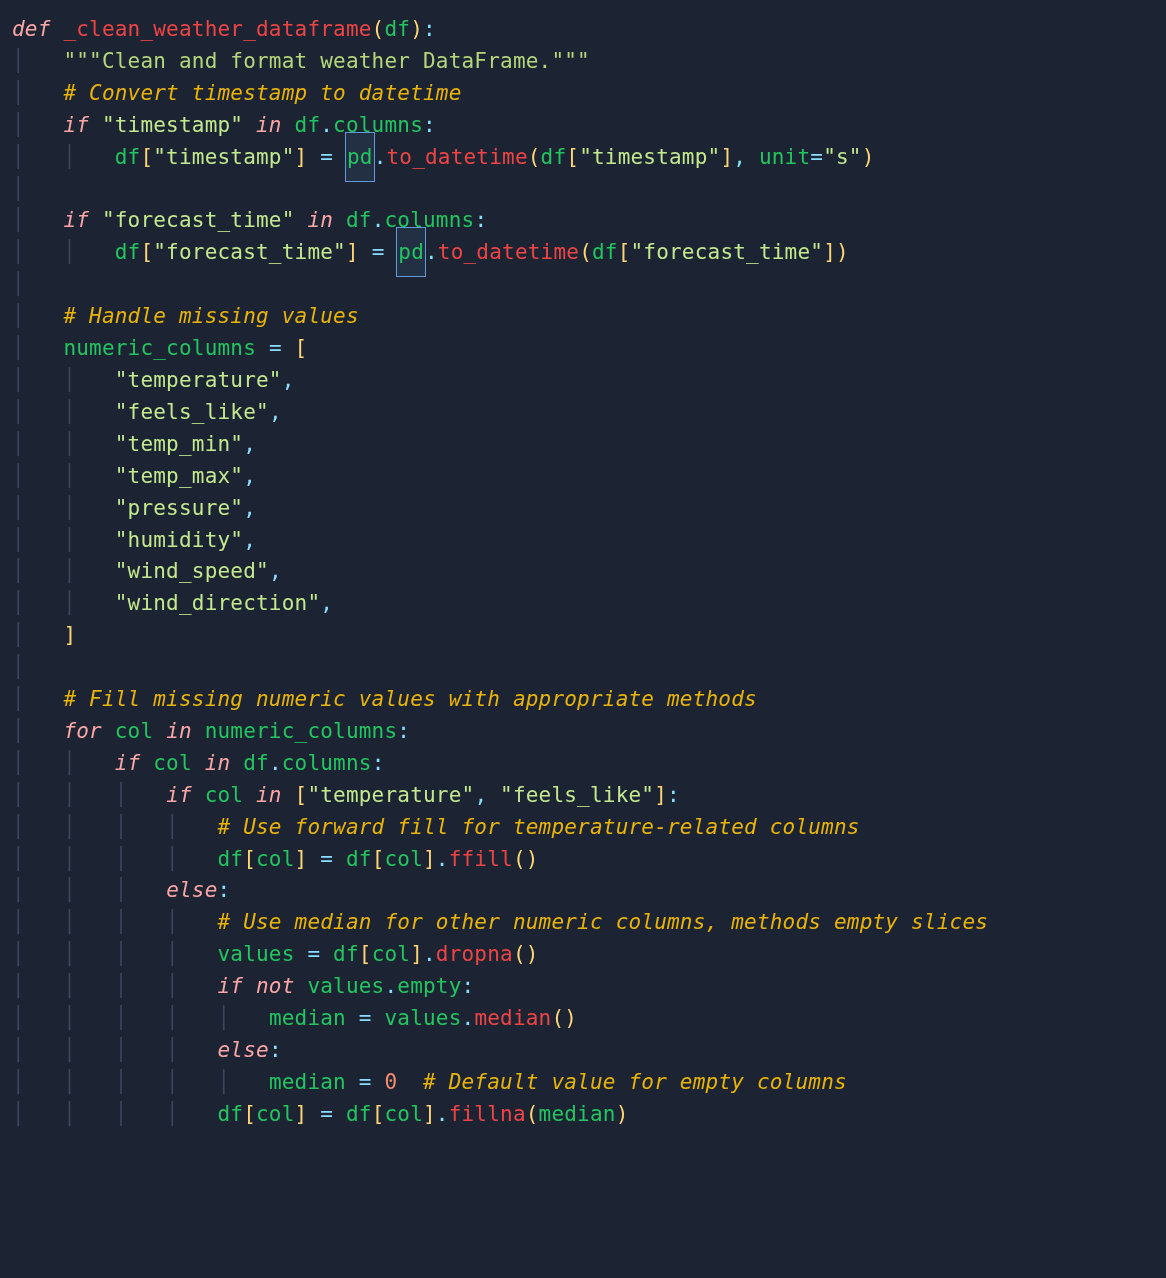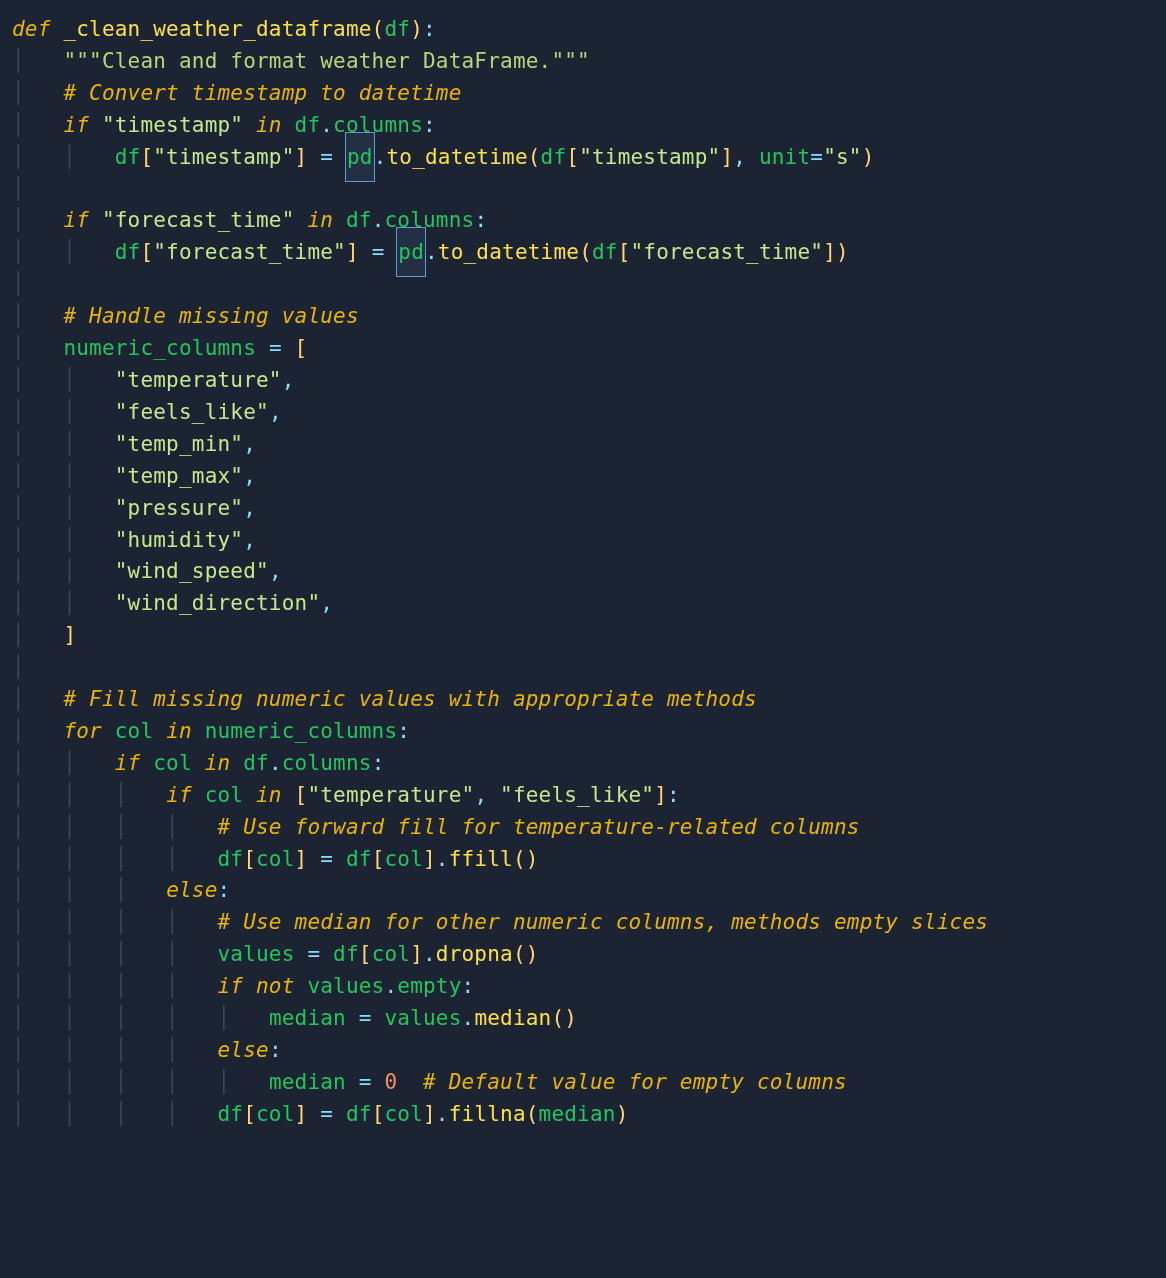--- a/index.html
+++ b/index.html
@@ -13,22 +13,22 @@
   pre.code {
     margin: 0;
     padding: 14px 0 0 12px;
     font-family: "SF Mono", "Menlo", "Consolas", "DejaVu Sans Mono", monospace;
     font-size: 21px;
     line-height: 1.52;
     color: #cbd3e1;
     white-space: pre;
     letter-spacing: 0.2px;
   }
-  .kw   { color: #eab308; font-style: italic; }       
-  .fn   { color: #fde047; }                             
+  .kw   { color: #fca5a5; font-style: italic; }       
+  .fn   { color: #ef4444; }                             
   .id   { color: #22c55e; }                             
   .op   { color: #89ddff; }                             
   .par  { color: #ffd475; }                             
   .str  { color: #c3e88d; }                             
   .doc  { color: #b6d67b; }                             
   .num  { color: #f78c6c; }                             
   .cmt  { color: #eab308; font-style: italic; }         
   .attr { color: #22c55e; }                             
   .hl   { outline: 1px solid #5f9bd8; background: rgba(95,155,216,0.10); padding: 12px 1px; }
   

